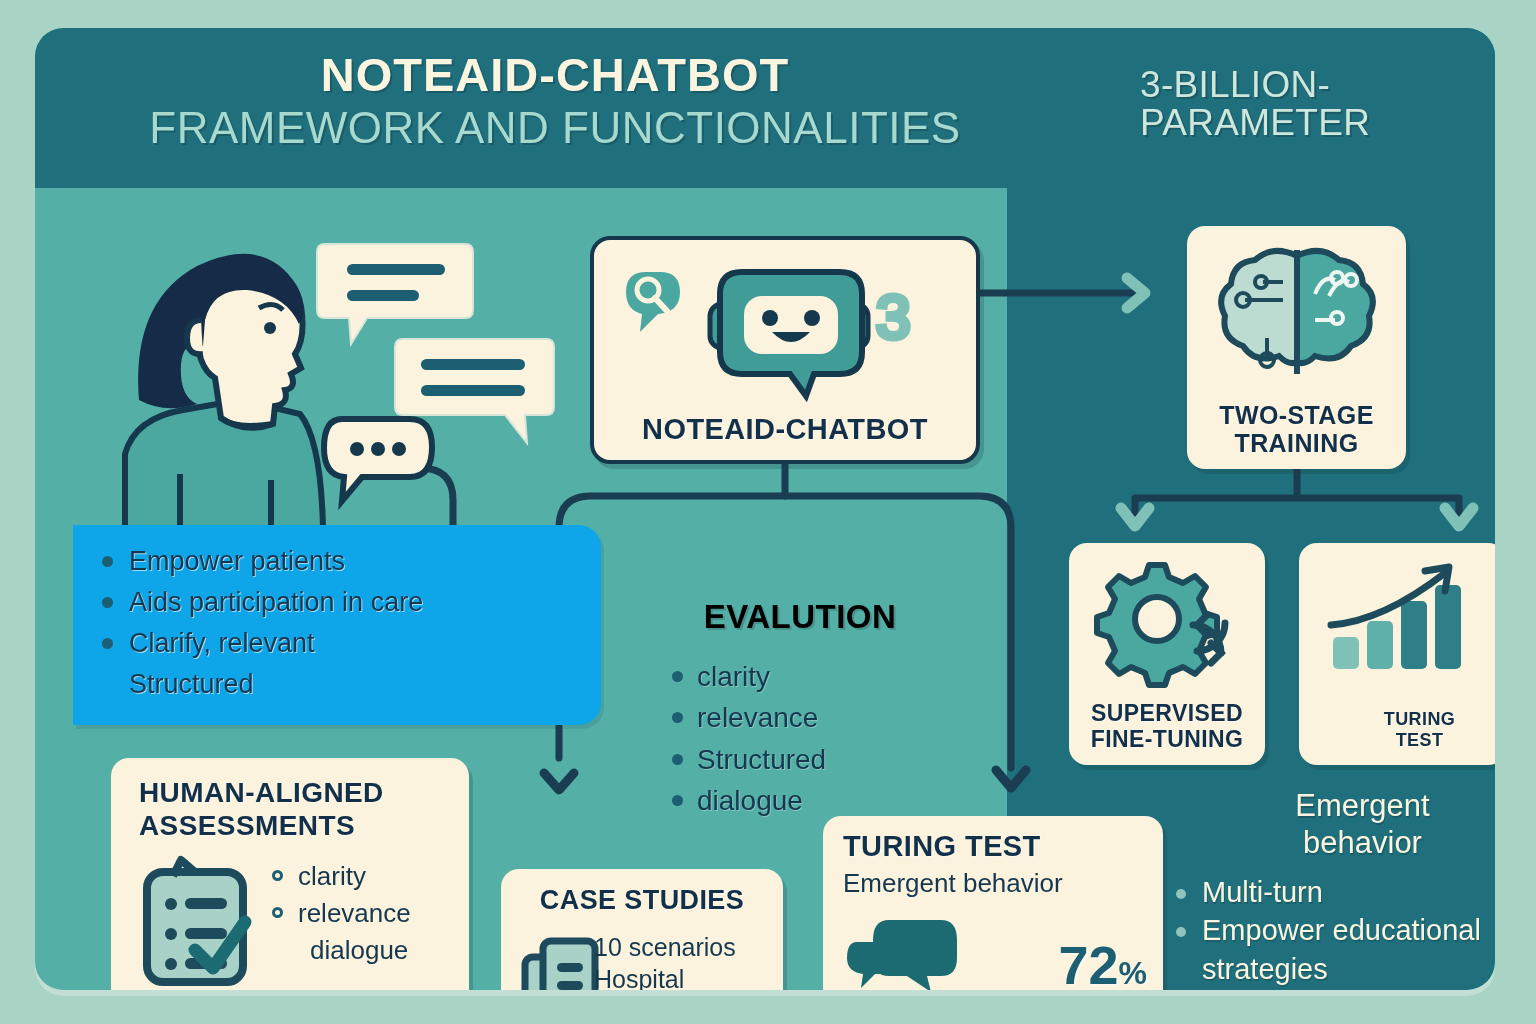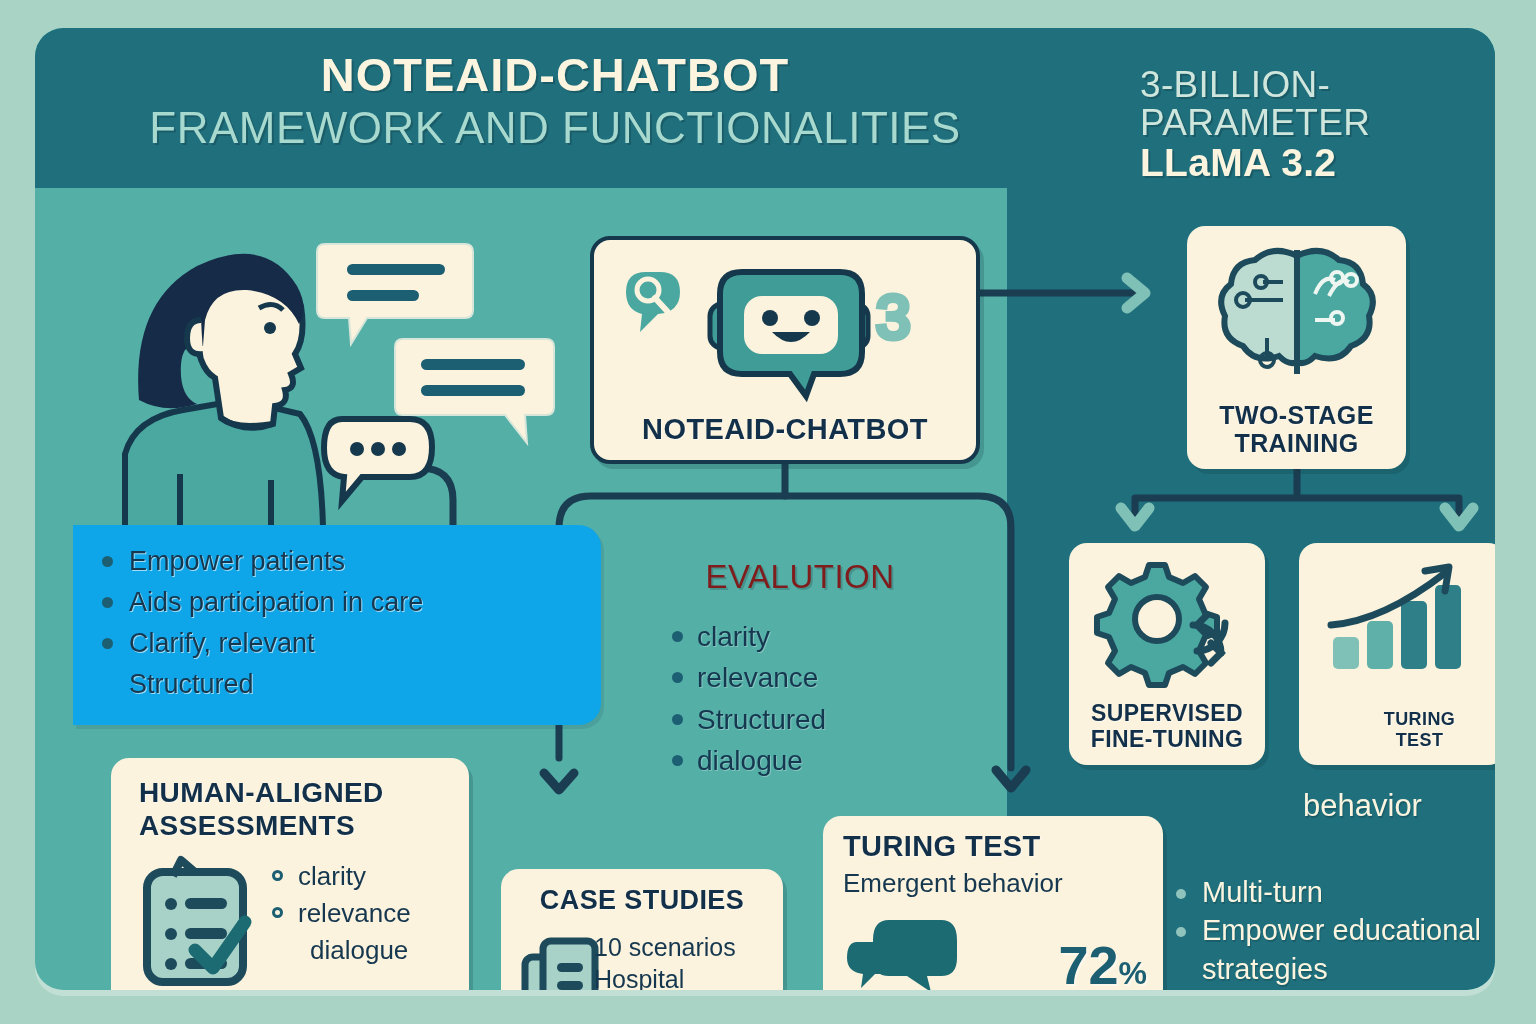--- a/index.html
+++ b/index.html
@@ -84,22 +84,22 @@
 
   
   #sft-box{left:1034px;top:515px;width:196px;height:222px;}
   #sft-box .boxtitle{position:absolute;left:0;bottom:12px;width:100%;font-size:23px;line-height:1.16;}
   #turing-small-box{left:1264px;top:515px;width:207px;height:222px;}
   #turing-small-box .boxtitle{position:absolute;left:0;bottom:14px;width:100%;font-size:18px;line-height:1.16;margin-left:17px;}
 
   
   .evaluation{position:absolute;left:620px;top:530px;width:290px;}
   .eval-title{
-    font-size:33px;font-weight:normal;color:#7f1d1d;letter-spacing:.5px;
-    text-align:center;text-shadow:2px 2px 0 rgba(0,0,0,.16);
+    font-size:33px;font-weight:bold;color:#000000;letter-spacing:.5px;
+    text-align:center;text-shadow:2px 2px 0 rgba(0,0,0,.16);margin-top:40px;
   }
   .evaluation ul{margin:20px 0 0 0;padding:0 0 0 42px;list-style:none;}
   .evaluation li{
     font-size:28px;color:#15374f;line-height:1.48;position:relative;
     text-shadow:1px 1px 0 rgba(255,255,255,.28);
   }
   .evaluation li::before{
     content:"";position:absolute;left:-25px;top:15px;width:11px;height:11px;
     border-radius:50%;background:#1d5f72;
   }
@@ -157,21 +157,20 @@
   <div class="rightpanel"></div>
 
   <div class="title-wrap">
     <div class="title1">NOTEAID-CHATBOT</div>
     <div class="title2">FRAMEWORK AND FUNCTIONALITIES</div>
   </div>
 
   <div class="model-label">
     <div class="model-l1">3-BILLION-</div>
     <div class="model-l2">PARAMETER</div>
-    <div class="model-l3">LLaMA 3.2</div>
   </div>
 
   <svg class="conn" viewBox="0 0 1460 962">
     <g fill="none" stroke="#1b3d52" stroke-width="7" stroke-linecap="round" stroke-linejoin="round">
 
       <path d="M910 265 H1105"></path>
 
       <path d="M750 408 V468"></path>
       <path d="M524 600 V500 Q524 468 556 468 H944 Q976 468 976 500 V740"></path>
 
@@ -392,20 +391,21 @@
     <svg style="position:absolute;left:18px;bottom:14px;" width="120" height="74" viewBox="0 0 120 74">
       <path d="M48 2 H100 Q116 2 116 22 V40 Q116 58 100 58 H86 L90 74 L66 58 H48 Q32 58 32 40 V22 Q32 2 48 2 Z" fill="#1d6b72"></path>
       <path d="M16 24 H42 Q56 24 56 40 Q56 56 42 56 H34 L20 70 L22 56 Q6 54 6 40 Q6 24 16 24 Z" fill="#1d6b72"></path>
     </svg>
     <div class="tb-pct">
       <span>72</span><small>%</small>
     </div>
   </div>
 
   <div class="emergent">
+    <div>Emergent</div>
     <div>behavior</div>
   </div>
   <ul class="rb-list">
     <li class="dot">Multi-turn</li>
     <li class="dot">Empower educational</li>
     <li>strategies</li>
   </ul>
 
  </div>
 </div>

